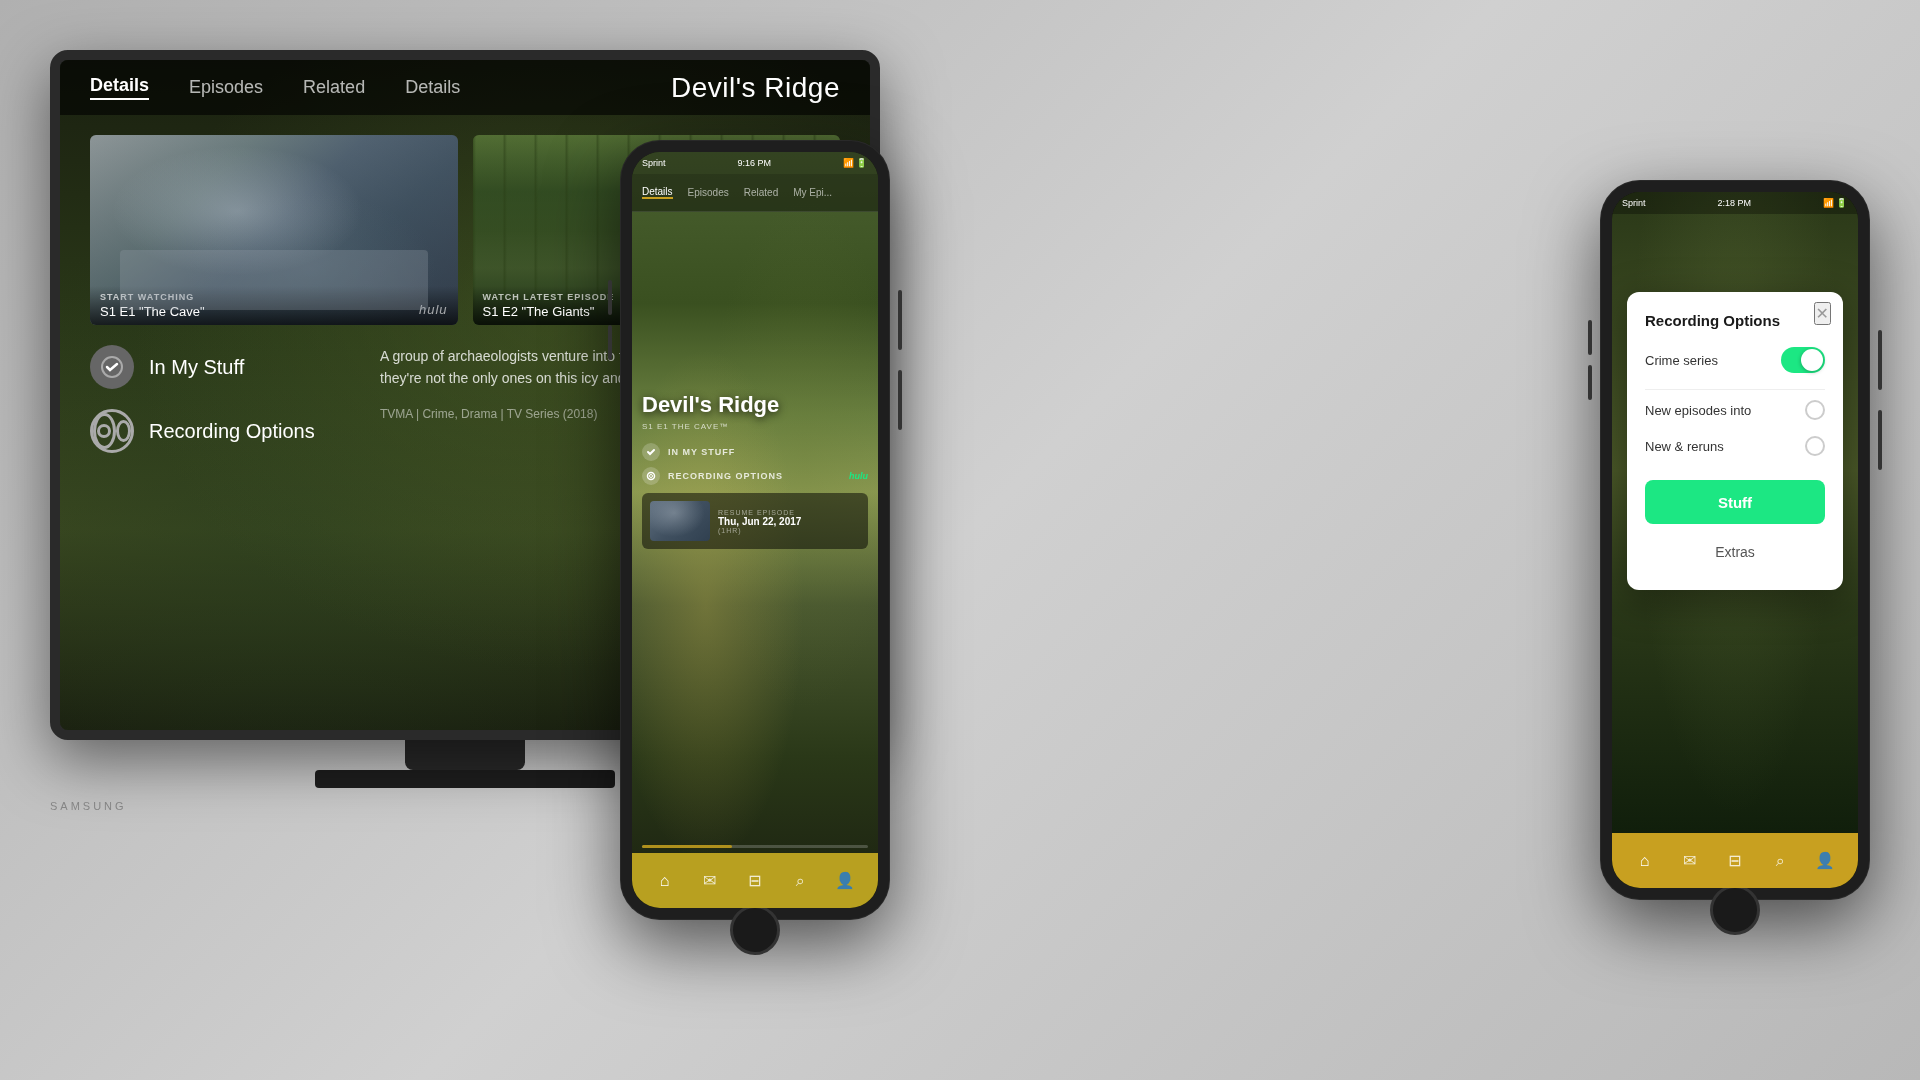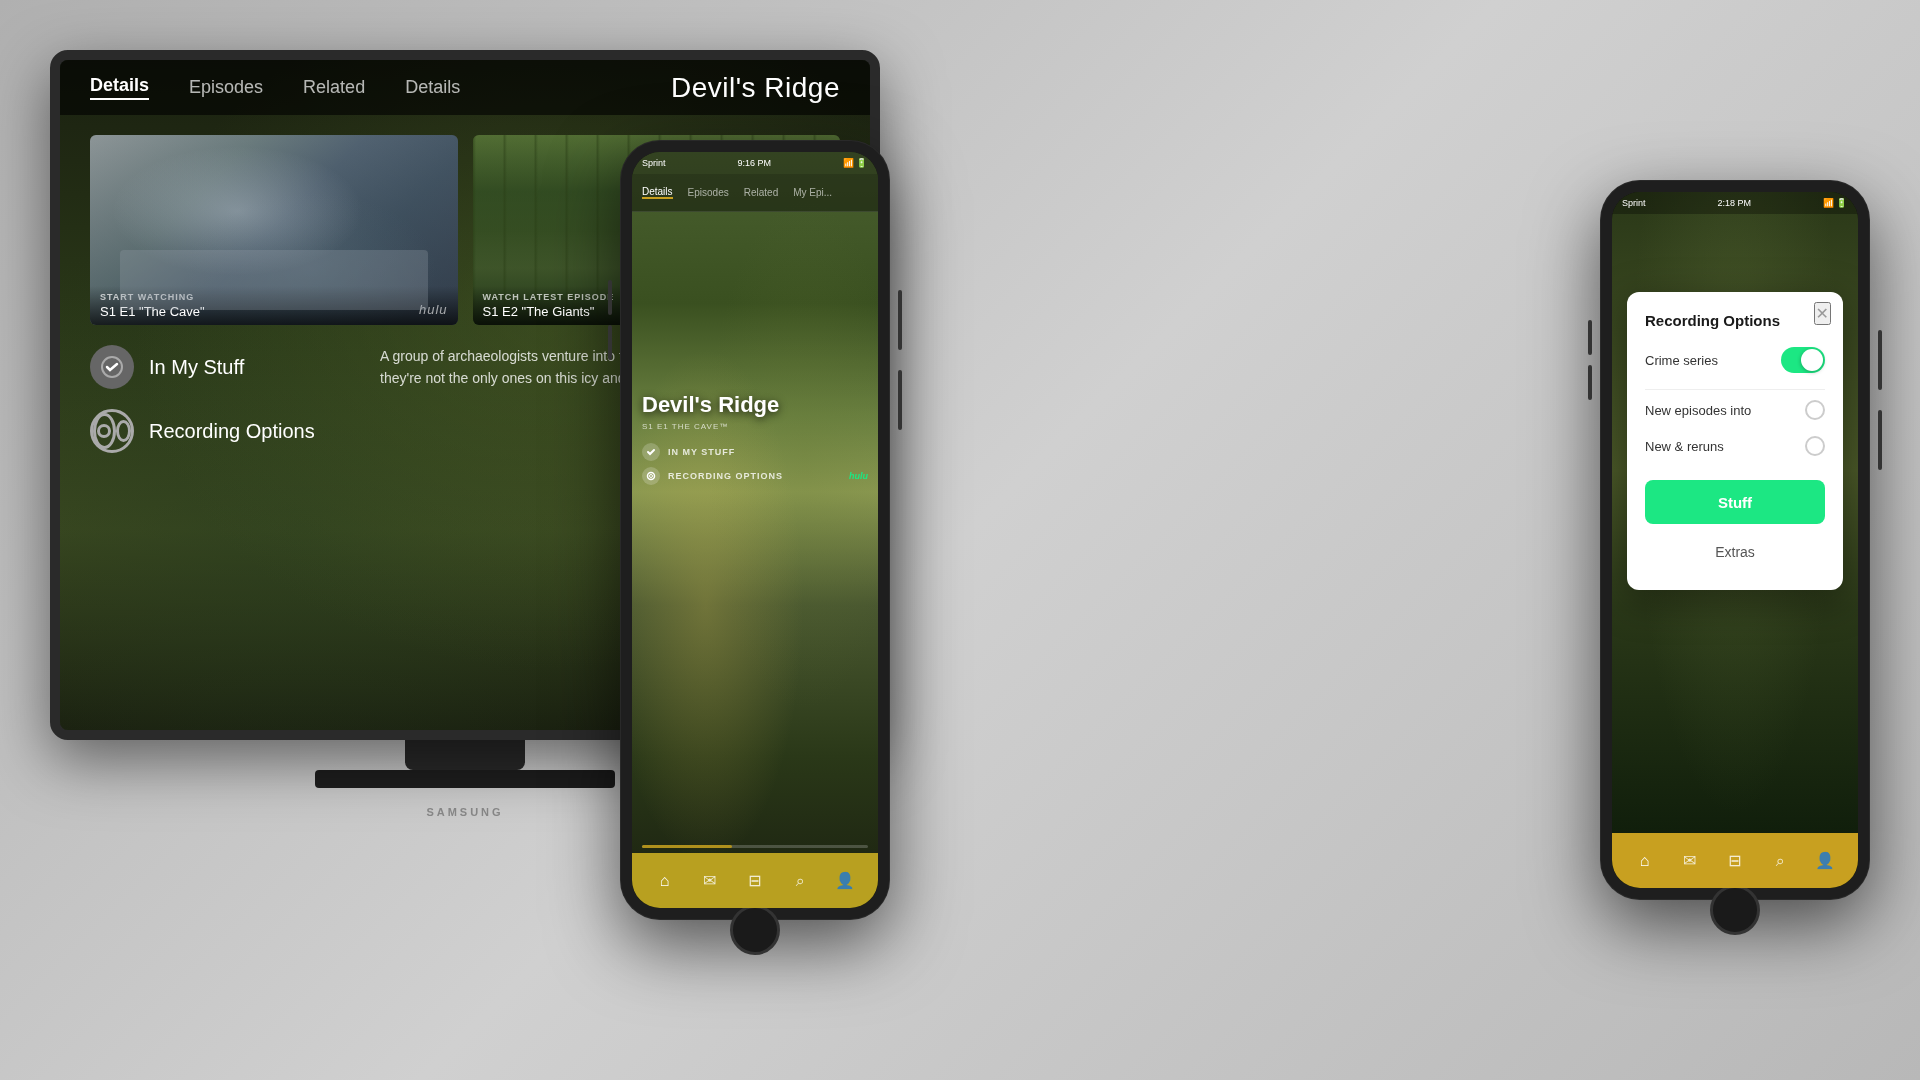--- a/index.html
+++ b/index.html
@@ -291,26 +291,25 @@
 
     .tv-base {
       width: 300px;
       height: 18px;
       background: #1e1e1e;
       margin: 0 auto;
       border-radius: 4px;
     }
 
     .samsung-label {
-      text-align: center;
-      margin-top: 18px;
+      text-align: left;
+      margin-top: 12px;
       font-size: 11px;
       color: #888;
       letter-spacing: 3px;
-      font-weight: bold;
     }
 
     
     .phone1-container {
       position: absolute;
       left: 620px;
       top: 140px;
       width: 270px;
       height: 780px;
       z-index: 2;
@@ -861,20 +860,21 @@
                   <div class="record-icon-tv">
                     <div class="record-icon-inner"></div>
                   </div>
                 </div>
                 <span class="tv-action-label">Recording Options</span>
               </div>
             </div>
 
             <div class="tv-description">
               <p class="tv-desc-text">A group of archaeologists venture into the wilderness, only to discover they're not the only ones on this icy and hellacious trail.</p>
+              <p class="tv-meta">TVMA | Crime, Drama | TV Series (2018)</p>
             </div>
           </div>
         </div>
       </div>
     </div>
 
     <div class="tv-stand"></div>
     <div class="tv-base"></div>
     <div class="samsung-label">SAMSUNG</div>
   </div>
@@ -925,20 +925,28 @@
               <div class="phone1-action-icon-small">
                 <svg width="10" height="10" viewBox="0 0 10 10">
                   <circle cx="5" cy="5" r="3.5" fill="none" stroke="white" stroke-width="1.5"></circle>
                   <circle cx="5" cy="5" r="1.5" fill="none" stroke="white" stroke-width="1"></circle>
                 </svg>
               </div>
               <span class="phone1-action-text">RECORDING OPTIONS</span>
               <span class="hulu-logo-small">hulu</span>
             </div>
 
+            <div class="phone1-episode-card">
+              <div class="episode-thumb"></div>
+              <div class="episode-info">
+                <div class="episode-sublabel">RESUME EPISODE</div>
+                <div class="episode-title-text">Thu, Jun 22, 2017</div>
+                <div class="episode-sublabel">(1hr)</div>
+              </div>
+            </div>
           </div>
 
           <div class="bottom-progress-bar">
             <div class="bottom-progress-fill"></div>
           </div>
 
           <div class="phone-bottom-bar">
             <div class="phone-bottom-icon active">⌂</div>
             <div class="phone-bottom-icon">✉</div>
             <div class="phone-bottom-icon">⊟</div>

